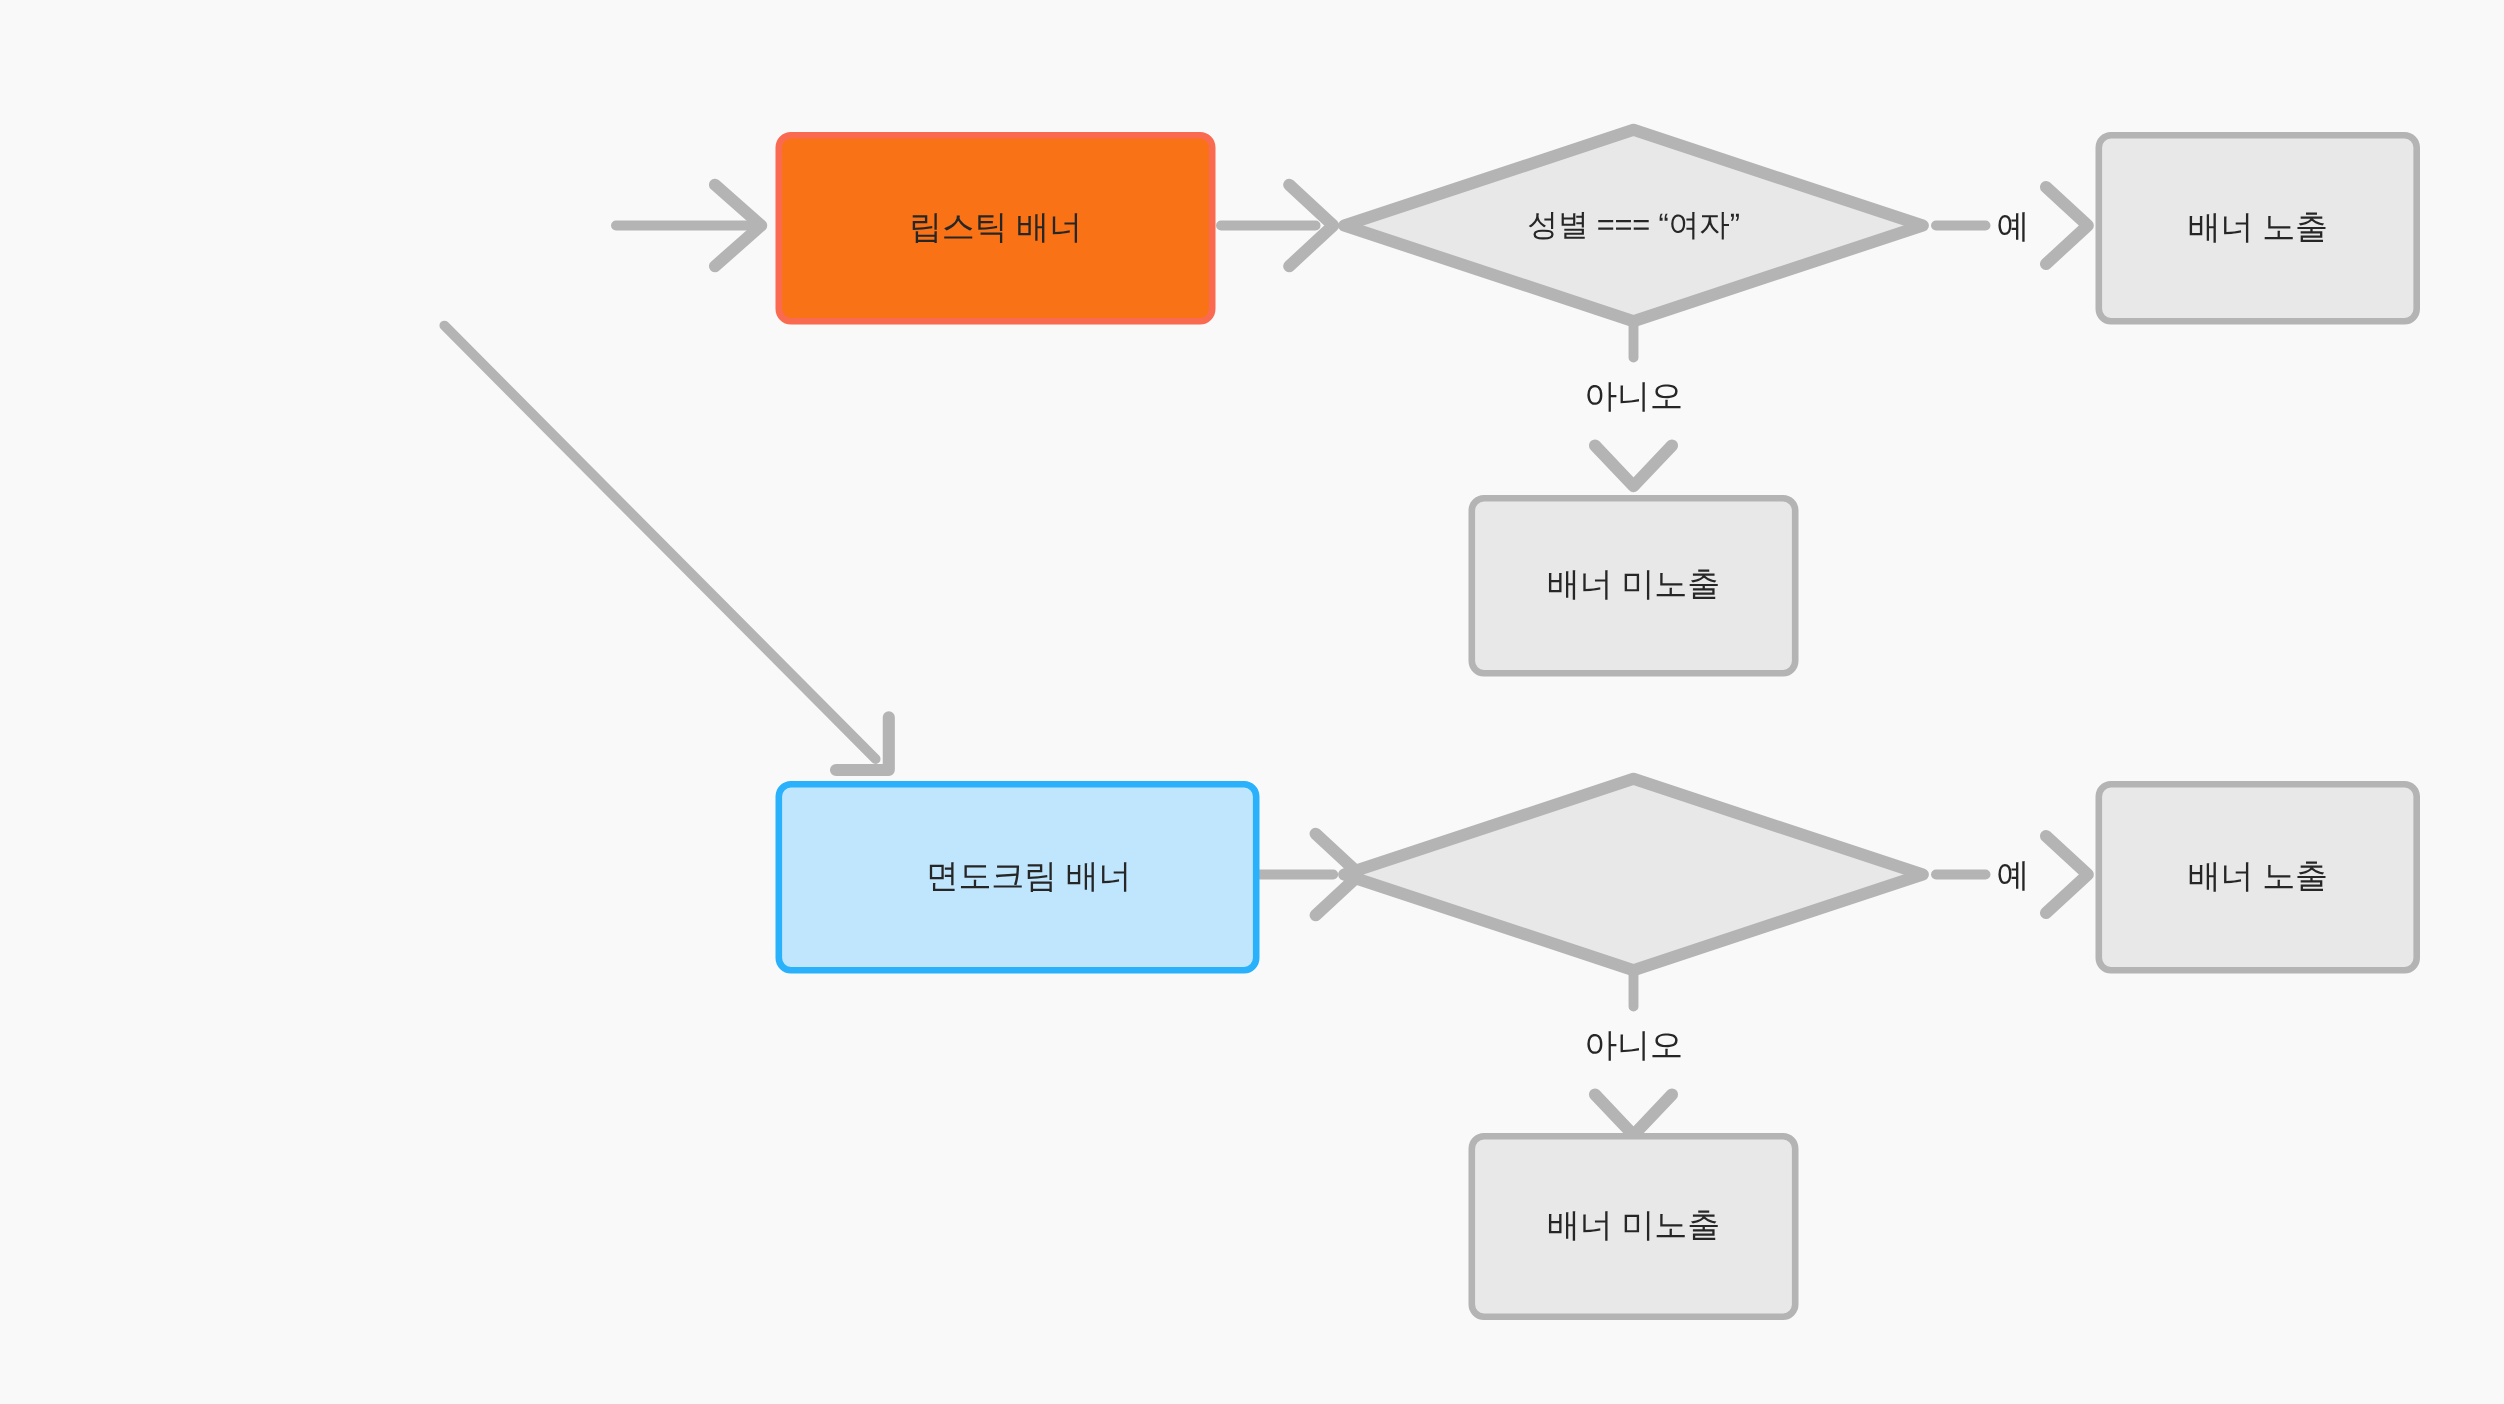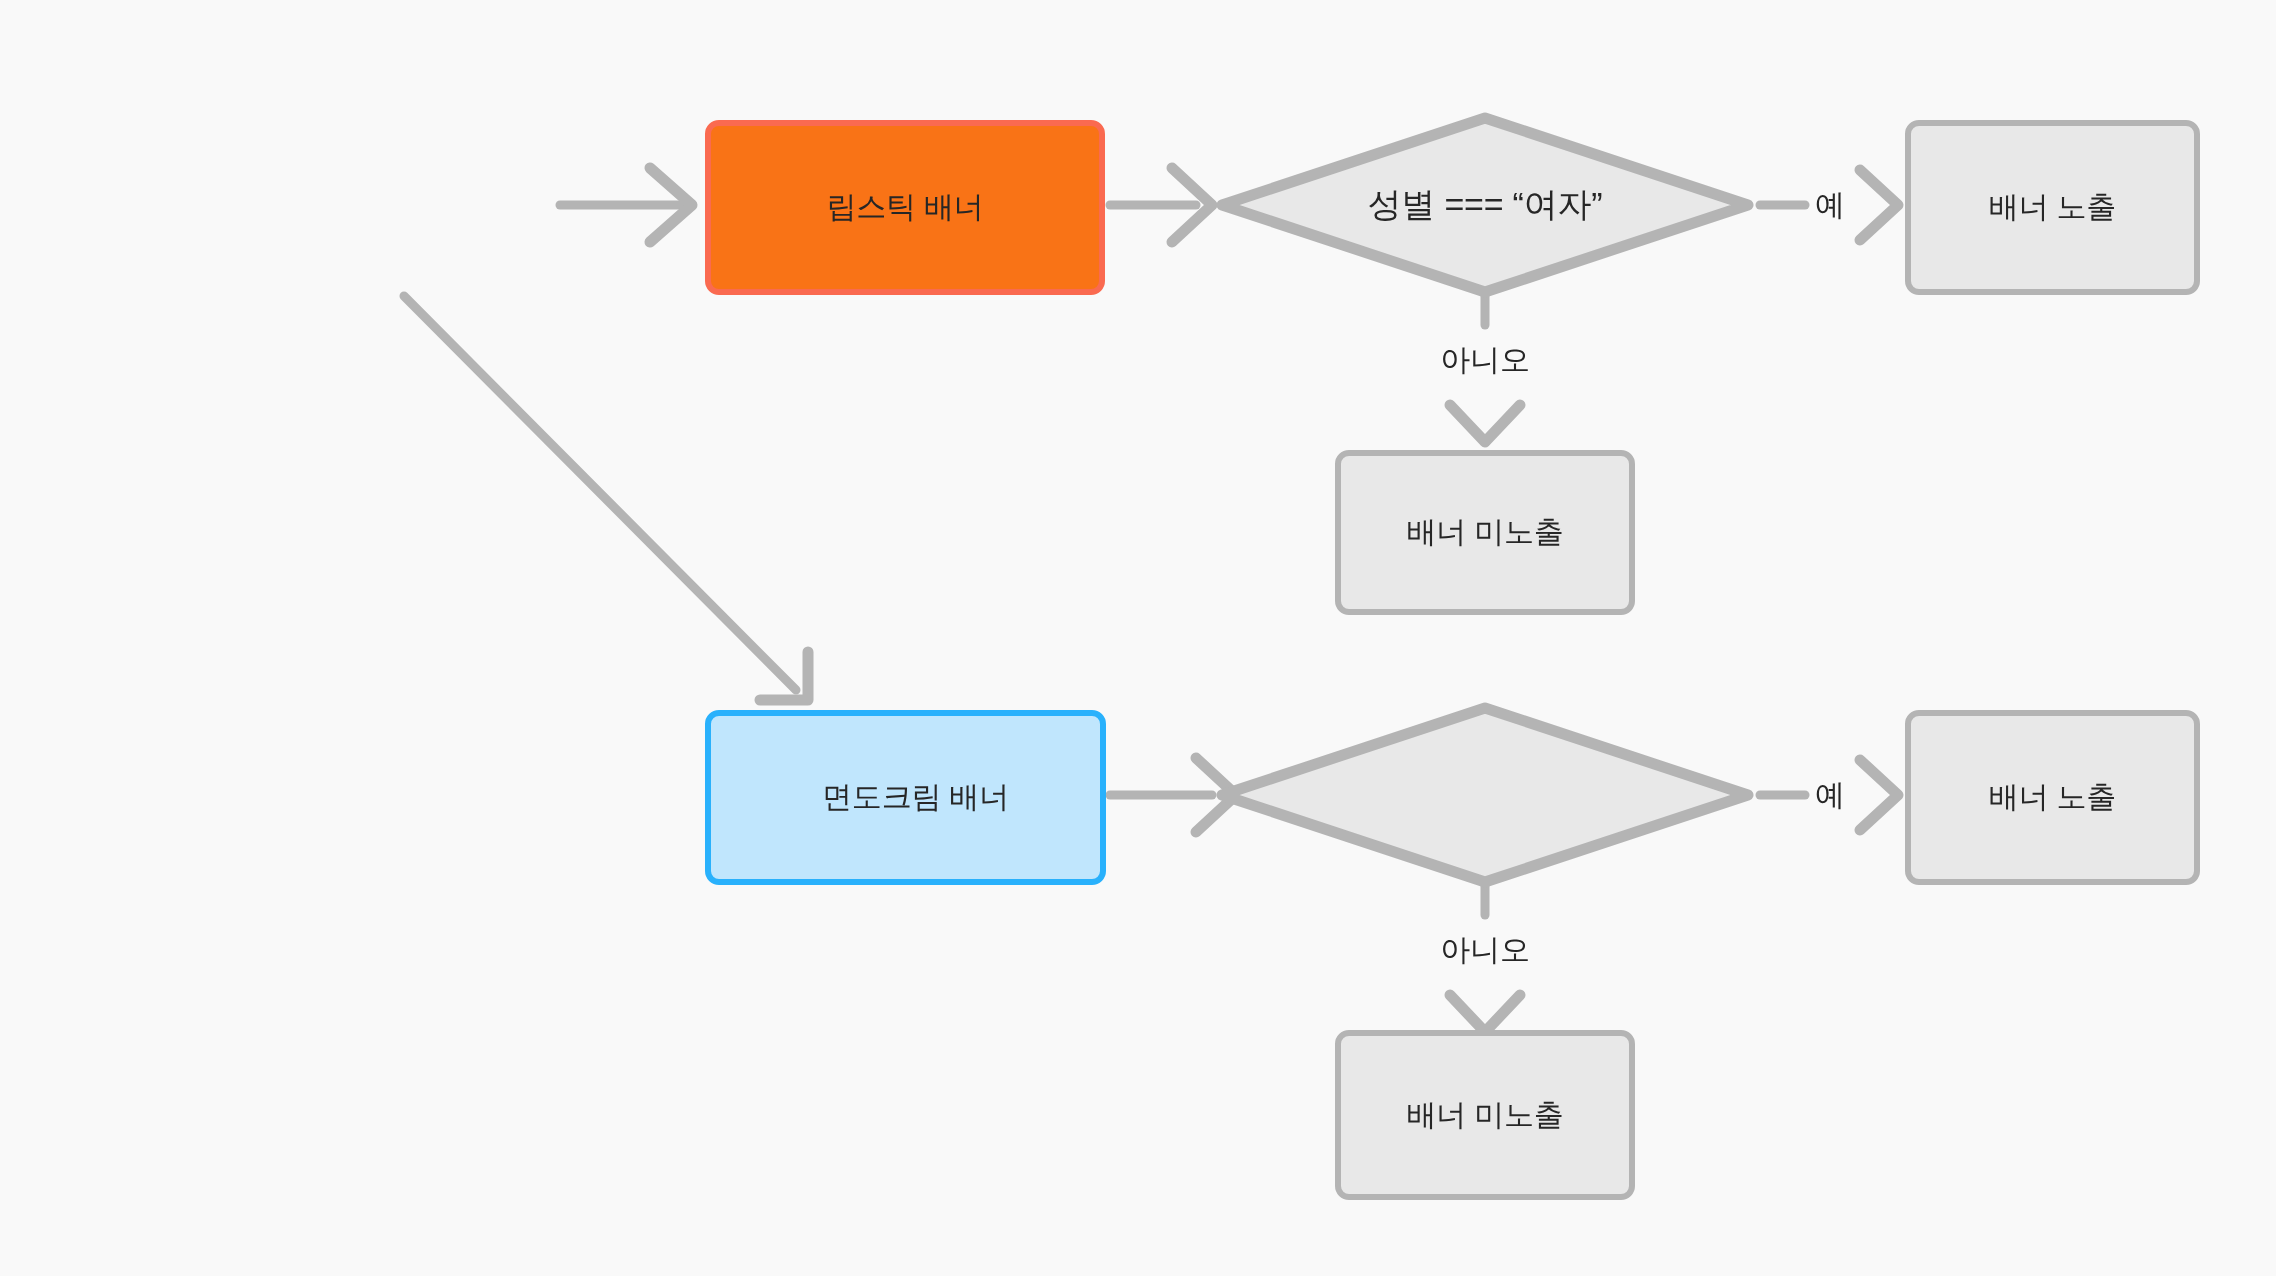--- a/index.html
+++ b/index.html
@@ -58,21 +58,21 @@
   }
   .diamond-label {
     position: absolute;
     left: 0;
     top: 0;
     width: 100%;
     height: 100%;
     display: flex;
     align-items: center;
     justify-content: center;
-    font-size: 34px;
+    font-size: 28px;
     color: #262626;
     letter-spacing: -0.2px;
     white-space: nowrap;
   }
   .edge-label {
     position: absolute;
     font-size: 30px;
     color: #262626;
     letter-spacing: -0.2px;
     white-space: nowrap;
@@ -144,21 +144,21 @@
   </div>
 
   <div class="node node-gray" style="left:1905px; top:120px; width:295px; height:175px;">
     <span>배너 노출</span>
   </div>
 
   <div class="node node-gray" style="left:1335px; top:450px; width:300px; height:165px;">
     <span>배너 미노출</span>
   </div>
 
-  <div class="node node-blue" style="left:705px; top:710px; width:401px; height:175px;padding-left:20px;">
+  <div class="node node-blue" style="left:705px; top:710px; width:440px; height:175px;padding-left:20px;">
     <span>면도크림 배너</span>
   </div>
 
 
   <div class="node node-gray" style="left:1905px; top:710px; width:295px; height:175px;">
     <span>배너 노출</span>
   </div>
 
   <div class="node node-gray" style="left:1335px; top:1030px; width:300px; height:170px;">
     <span>배너 미노출</span>

